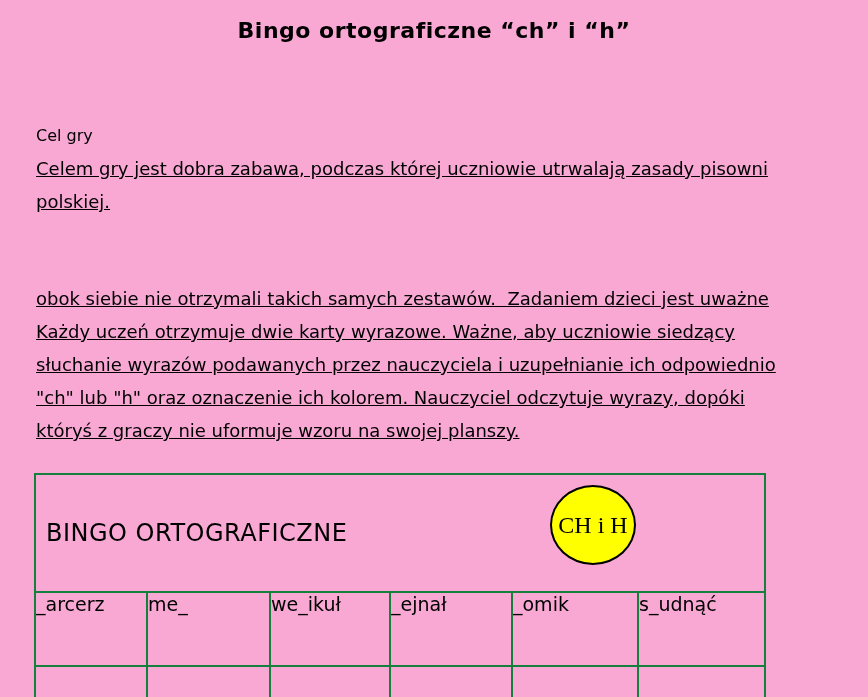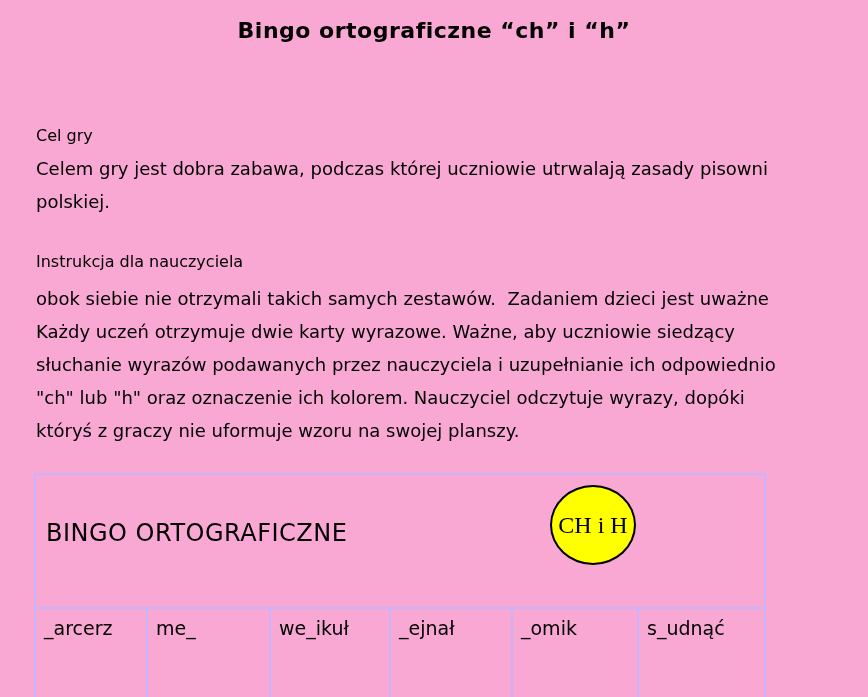--- a/index.html
+++ b/index.html
@@ -28,38 +28,39 @@
     font-size: 16px;
     font-weight: normal;
     white-space: pre;
   }
   .heading-cel   { top: 126px; }
   .heading-instr { top: 252px; }
   .para {
     position: absolute;
     left: 36px;
     font-size: 18px;
+    text-decoration: underline;
   }
   .para-cel   { top: 152px; }
   .para-instr { top: 282px; }
   .para .line {
     height: 33px;
     line-height: 33px;
     white-space: pre;
   }
   .bingo-table {
     position: absolute;
     top: 473px;
     left: 34px;
     border-collapse: collapse;
     table-layout: fixed;
   }
   .bingo-table td {
-    border: 2px solid #c4b5fd;
-    padding: 8px;
+    border: 2px solid #15803d;
+    padding: 0;
     vertical-align: top;
     font-size: 19px;
     white-space: pre;
     overflow: hidden;
   }
   .header-cell {
     position: relative;
     height: 116px;
   }
   .bingo-card-title {
@@ -99,21 +100,20 @@
 
   <div class="doc-title">Bingo ortograficzne “ch” i “h”</div>
 
   <div class="section-heading heading-cel">Cel gry</div>
 
   <div class="para para-cel">
     <div class="line">Celem gry jest dobra zabawa, podczas której uczniowie utrwalają zasady pisowni</div>
     <div class="line">polskiej.</div>
   </div>
 
-  <div class="section-heading heading-instr">Instrukcja dla nauczyciela</div>
 
   <div class="para para-instr">
     <div class="line">obok siebie nie otrzymali takich samych zestawów.  Zadaniem dzieci jest uważne</div>
     <div class="line">Każdy uczeń otrzymuje dwie karty wyrazowe. Ważne, aby uczniowie siedzący</div>
     <div class="line">słuchanie wyrazów podawanych przez nauczyciela i uzupełnianie ich odpowiednio</div>
     <div class="line">"ch" lub "h" oraz oznaczenie ich kolorem. Nauczyciel odczytuje wyrazy, dopóki</div>
     <div class="line">któryś z graczy nie uformuje wzoru na swojej planszy.</div>
   </div>
 
   <table class="bingo-table">

